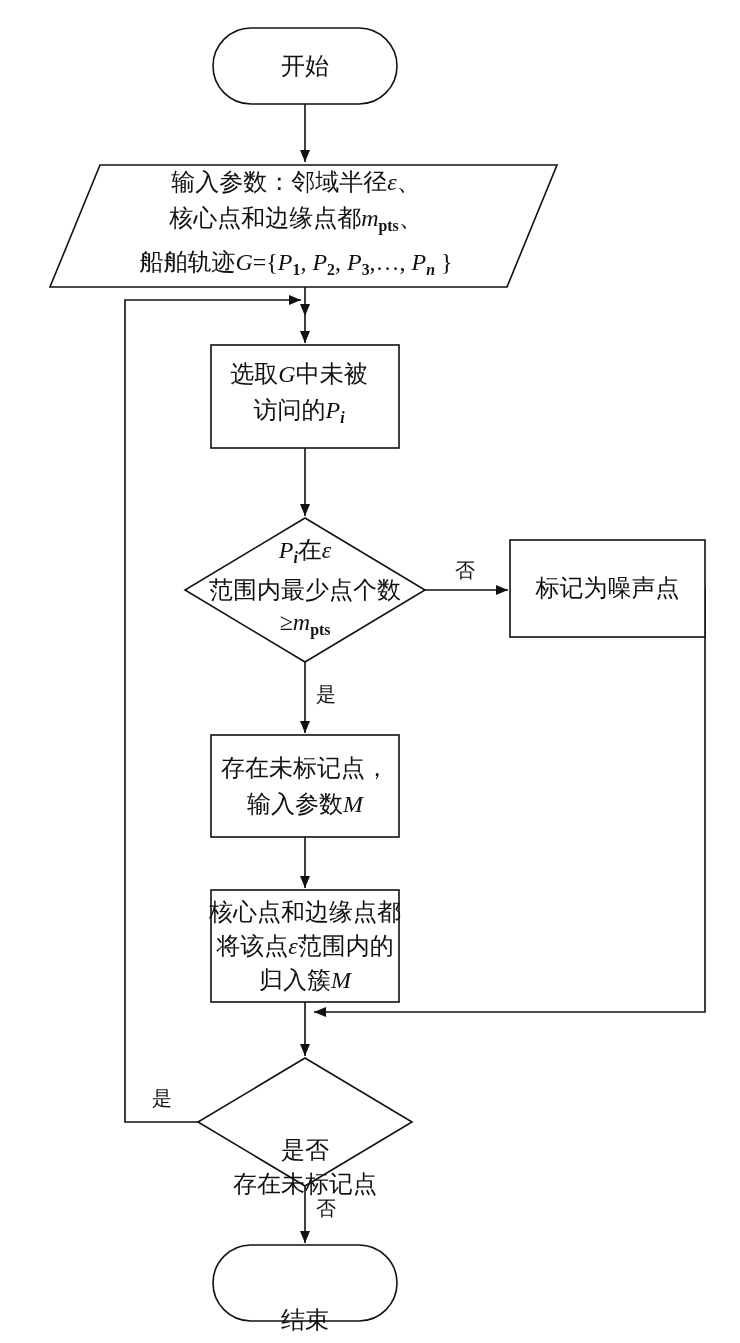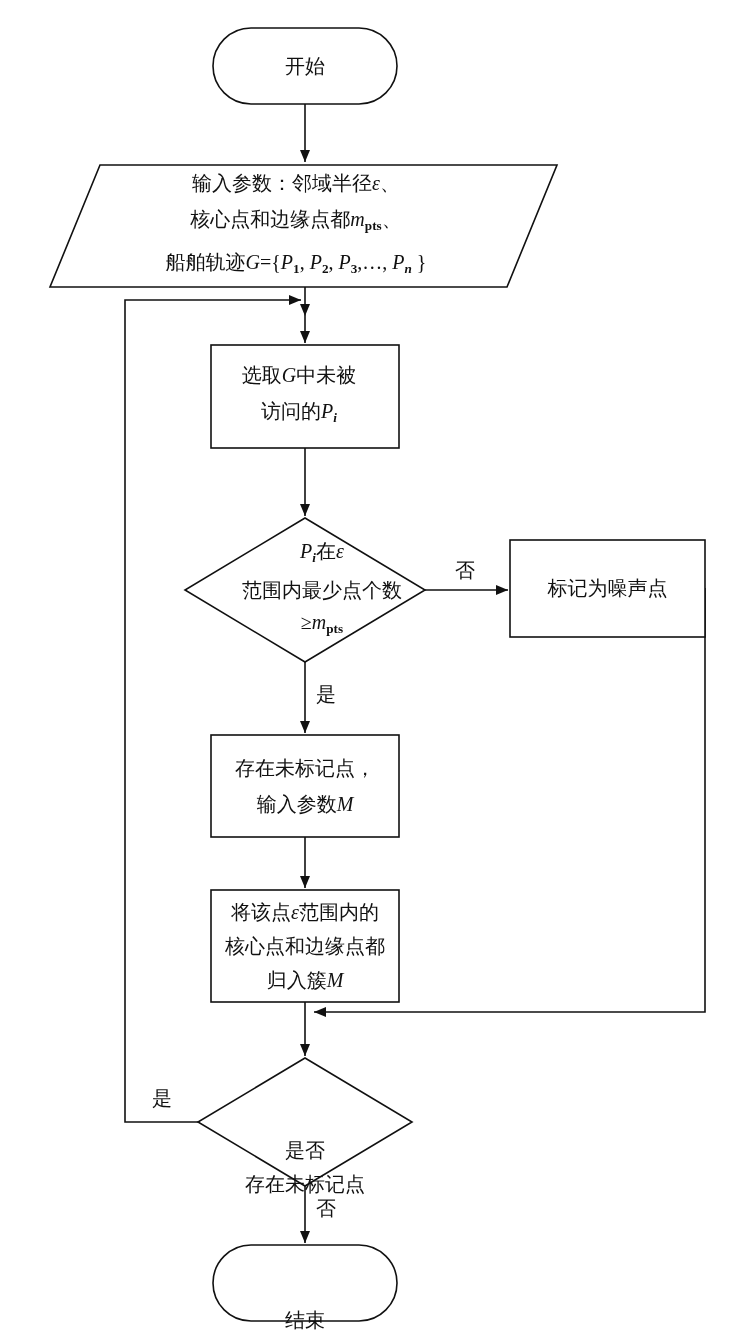--- a/index.html
+++ b/index.html
@@ -13,21 +13,21 @@
     overflow: hidden;
   }
   .canvas svg { position: absolute; left: 0; top: 0; }
   .node-text {
     position: absolute;
     display: flex;
     flex-direction: column;
     justify-content: center;
     align-items: center;
     text-align: left;
-    font-size: 20px;
+    font-size: 24px;
     line-height: 35px;
     white-space: nowrap;
     pointer-events: none;
   }
   .node-text .line { white-space: nowrap; }
   .lh32 { line-height: 32px; }
   .lh34 { line-height: 34px; }
   .it { font-style: italic; font-family: "Liberation Serif", serif; }
   .sb { font-size: 0.66em; vertical-align: -0.32em; font-weight: bold; }
   .edge-label {
@@ -83,38 +83,38 @@
       <div class="line"><span>输入参数：邻域半径</span><span class="it">ε</span><span>、</span></div>
       <div class="line"><span>核心点和边缘点都</span><span class="it">m</span><span class="sb">pts</span><span>、</span></div>
       <div class="line"><span>船舶轨迹</span><span class="it">G</span><span>={</span><span class="it">P</span><span class="sb">1</span><span>, </span><span class="it">P</span><span class="sb">2</span><span>, </span><span class="it">P</span><span class="sb">3</span><span>,…, </span><span class="it">P</span><span class="it sb">n</span><span> }</span></div>
     </div>
 
   <div class="node-text" style="left:211px; top:345px; width:176px; height:103px; line-height:36px;">
       <div class="line"><span>选取</span><span class="it">G</span><span>中未被</span></div>
       <div class="line"><span>访问的</span><span class="it">P</span><span class="it sb">i</span></div>
     </div>
 
-  <div class="node-text lh32" style="left:202px; top:520px; width:240px; height:140px;">
+  <div class="node-text lh32" style="left:185px; top:520px; width:240px; height:140px;">
       <div class="line"><span class="it">P</span><span class="it sb">i</span><span>在</span><span class="it">ε</span></div>
       <div class="line"><span>范围内最少点个数</span></div>
       <div class="line"><span>≥</span><span class="it">m</span><span class="sb">pts</span></div>
     </div>
 
   <div class="node-text" style="left:510px; top:540px; width:195px; height:97px;">
       <div class="line"><span>标记为噪声点</span></div>
     </div>
 
   <div class="node-text" style="left:211px; top:735px; width:188px; height:102px; line-height:36px;">
       <div class="line"><span>存在未标记点，</span></div>
       <div class="line"><span>输入参数</span><span class="it">M</span></div>
     </div>
 
   <div class="node-text lh34" style="left:211px; top:890px; width:188px; height:112px;">
+      <div class="line"><span>核心点和边缘点都</span></div>
       <div class="line"><span>将该点</span><span class="it">ε</span><span>范围内的</span></div>
-      <div class="line"><span>核心点和边缘点都</span></div>
       <div class="line"><span>归入簇</span><span class="it">M</span></div>
     </div>
 
   <div class="node-text lh34" style="left:198px; top:1103px; width:214px; height:128px;">
       <div class="line"><span>是否</span></div>
       <div class="line"><span>存在未标记点</span></div>
     </div>
 
   <div class="node-text" style="left:213px; top:1245px; width:184px; height:92px;margin-top:29px;">结束</div>
 

